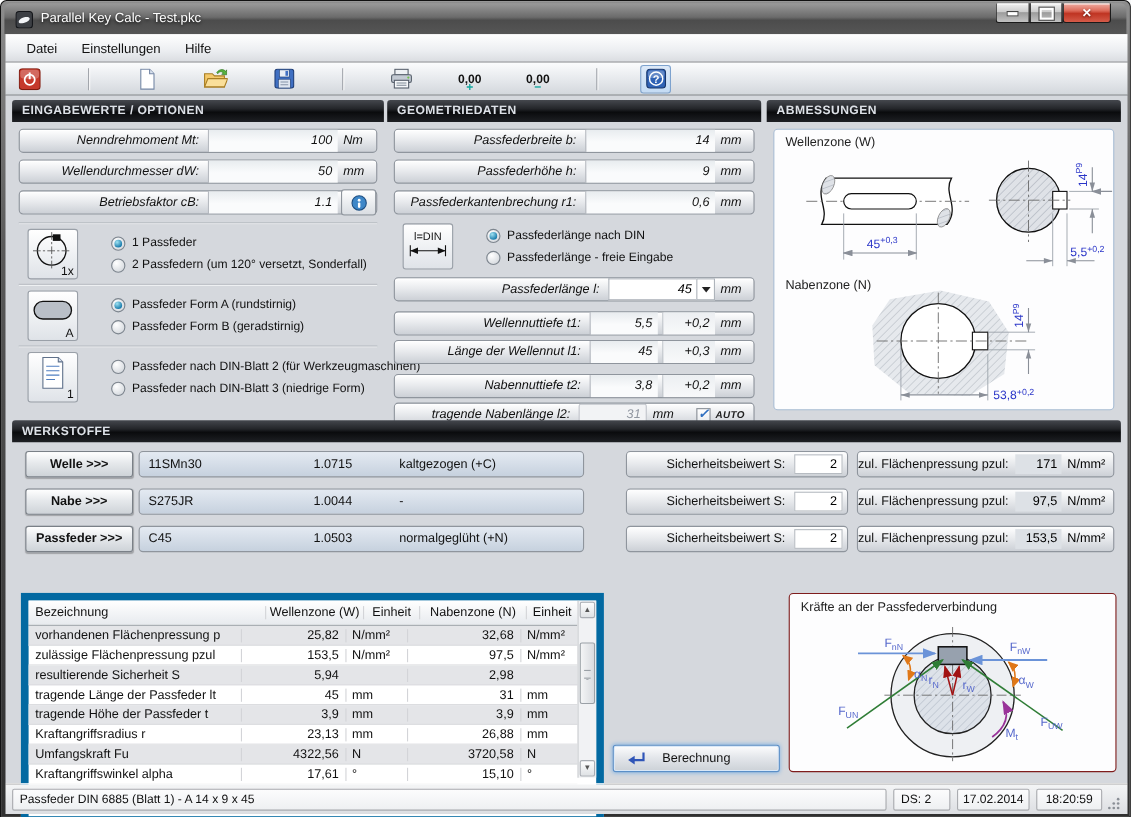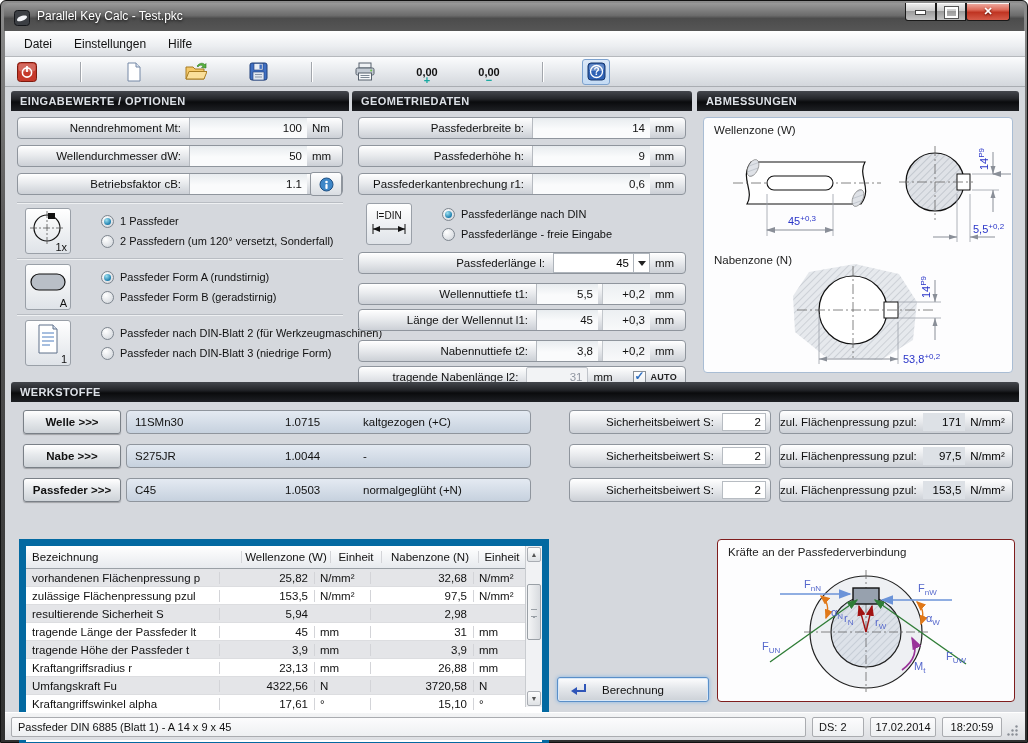--- a/index.html
+++ b/index.html
@@ -42,21 +42,21 @@
   
   .workspace{position:absolute;left:4px;top:86px;width:1020px;height:625px;background:#d5d8dd;}
   .sec{position:absolute;}
   .sec-hd{height:20px;border-radius:3px 3px 0 0;
     background:linear-gradient(180deg,#44474d,#232529 40%,#0a0b0d 55%,#1e2024);
     color:#dde1e7;font-size:11px;font-weight:bold;letter-spacing:.4px;
     line-height:20px;padding-left:9px;}
   
   .frow{height:22px;display:flex;align-items:center;border:1px solid #8f959d;border-radius:4px;
     background:linear-gradient(180deg,#ffffff,#e9ebee 45%,#ccd0d6);
-    box-shadow:inset 0 1px 0 #fff;margin:6px 6px 0 6px;box-sizing:border-box;}
+    box-shadow:inset 0 1px 0 #fff;margin:6px 6px 0 6px;box-sizing:border-box;font-style:italic;}
   .flabel{flex:1;text-align:right;padding-right:8px;font-size:11.5px;color:#111;white-space:nowrap;}
   .ffield{width:118px;height:20px;background:linear-gradient(180deg,#e8ecef,#fafbfc 55%);
     border-left:1px solid #b6bac0;display:flex;align-items:center;justify-content:flex-end;
     padding:0 5px;font-size:11.5px;color:#111;box-sizing:border-box;}
   .ffield.small{width:62px;}
   .ftol{width:48px;height:20px;background:linear-gradient(180deg,#eceff2,#f8f9fa);
     border-left:1px solid #c3c7cc;display:flex;align-items:center;justify-content:flex-end;
     padding:0 5px;font-size:11.5px;color:#111;box-sizing:border-box;margin-left:4px;}
   .ffield.disabled{border:1px solid #c0c4ca;background:#f2f3f5;color:#9096a0;border-radius:2px;}
   .funit{width:30px;padding-left:5px;font-size:11.5px;color:#111;}

